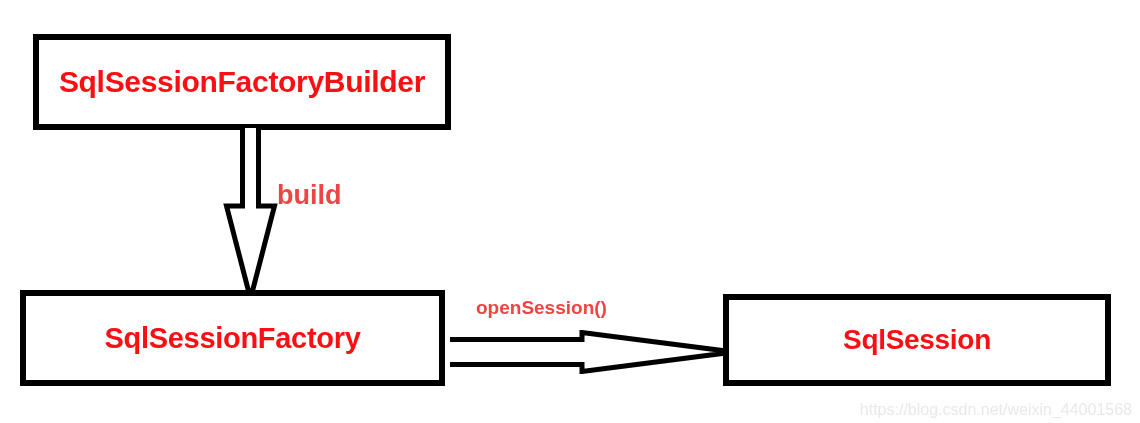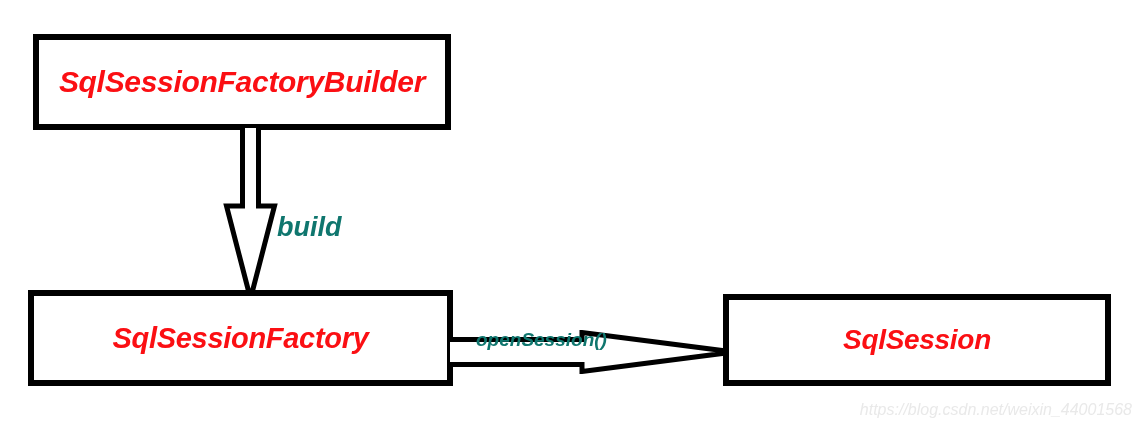--- a/index.html
+++ b/index.html
@@ -9,21 +9,20 @@
   }
   body {
     font-family: "Liberation Sans", sans-serif;
   }
   #canvas {
     position: relative;
     width: 1140px;
     height: 423px;
     background: #ffffff;
     overflow: hidden;
-    font-style: italic;
   }
 
   
   .node {
     position: absolute;
     box-sizing: border-box;
     background: #ffffff;
     border: 6px solid #000000;
     display: flex;
     align-items: center;
@@ -39,43 +38,42 @@
 
   #node-builder {
     left: 33px;
     top: 34px;
     width: 418px;
     height: 96px;
   }
   #node-builder .node-label { font-size: 30px; }
 
   #node-factory {
-    left: 28px;
+    left: 20px;
     top: 290px;
     width: 425px;
     height: 96px;
   }
   #node-factory .node-label { font-size: 29px; }
 
   #node-session {
     left: 723px;
     top: 294px;
     width: 388px;
     height: 92px;
   }
   #node-session .node-label { font-size: 28px; }
 
   
   .edge-label {
     position: absolute;
-    color: #0f766e;
+    color: #ef4444;
     font-weight: bold;
     font-family: "Liberation Sans", sans-serif;
     white-space: nowrap;
-    margin-top: 32px;
   }
   #label-build {
     left: 277px;
     top: 180px;
     font-size: 27px;
   }
   #label-open-session {
     left: 476px;
     top: 297px;
     font-size: 19px;

